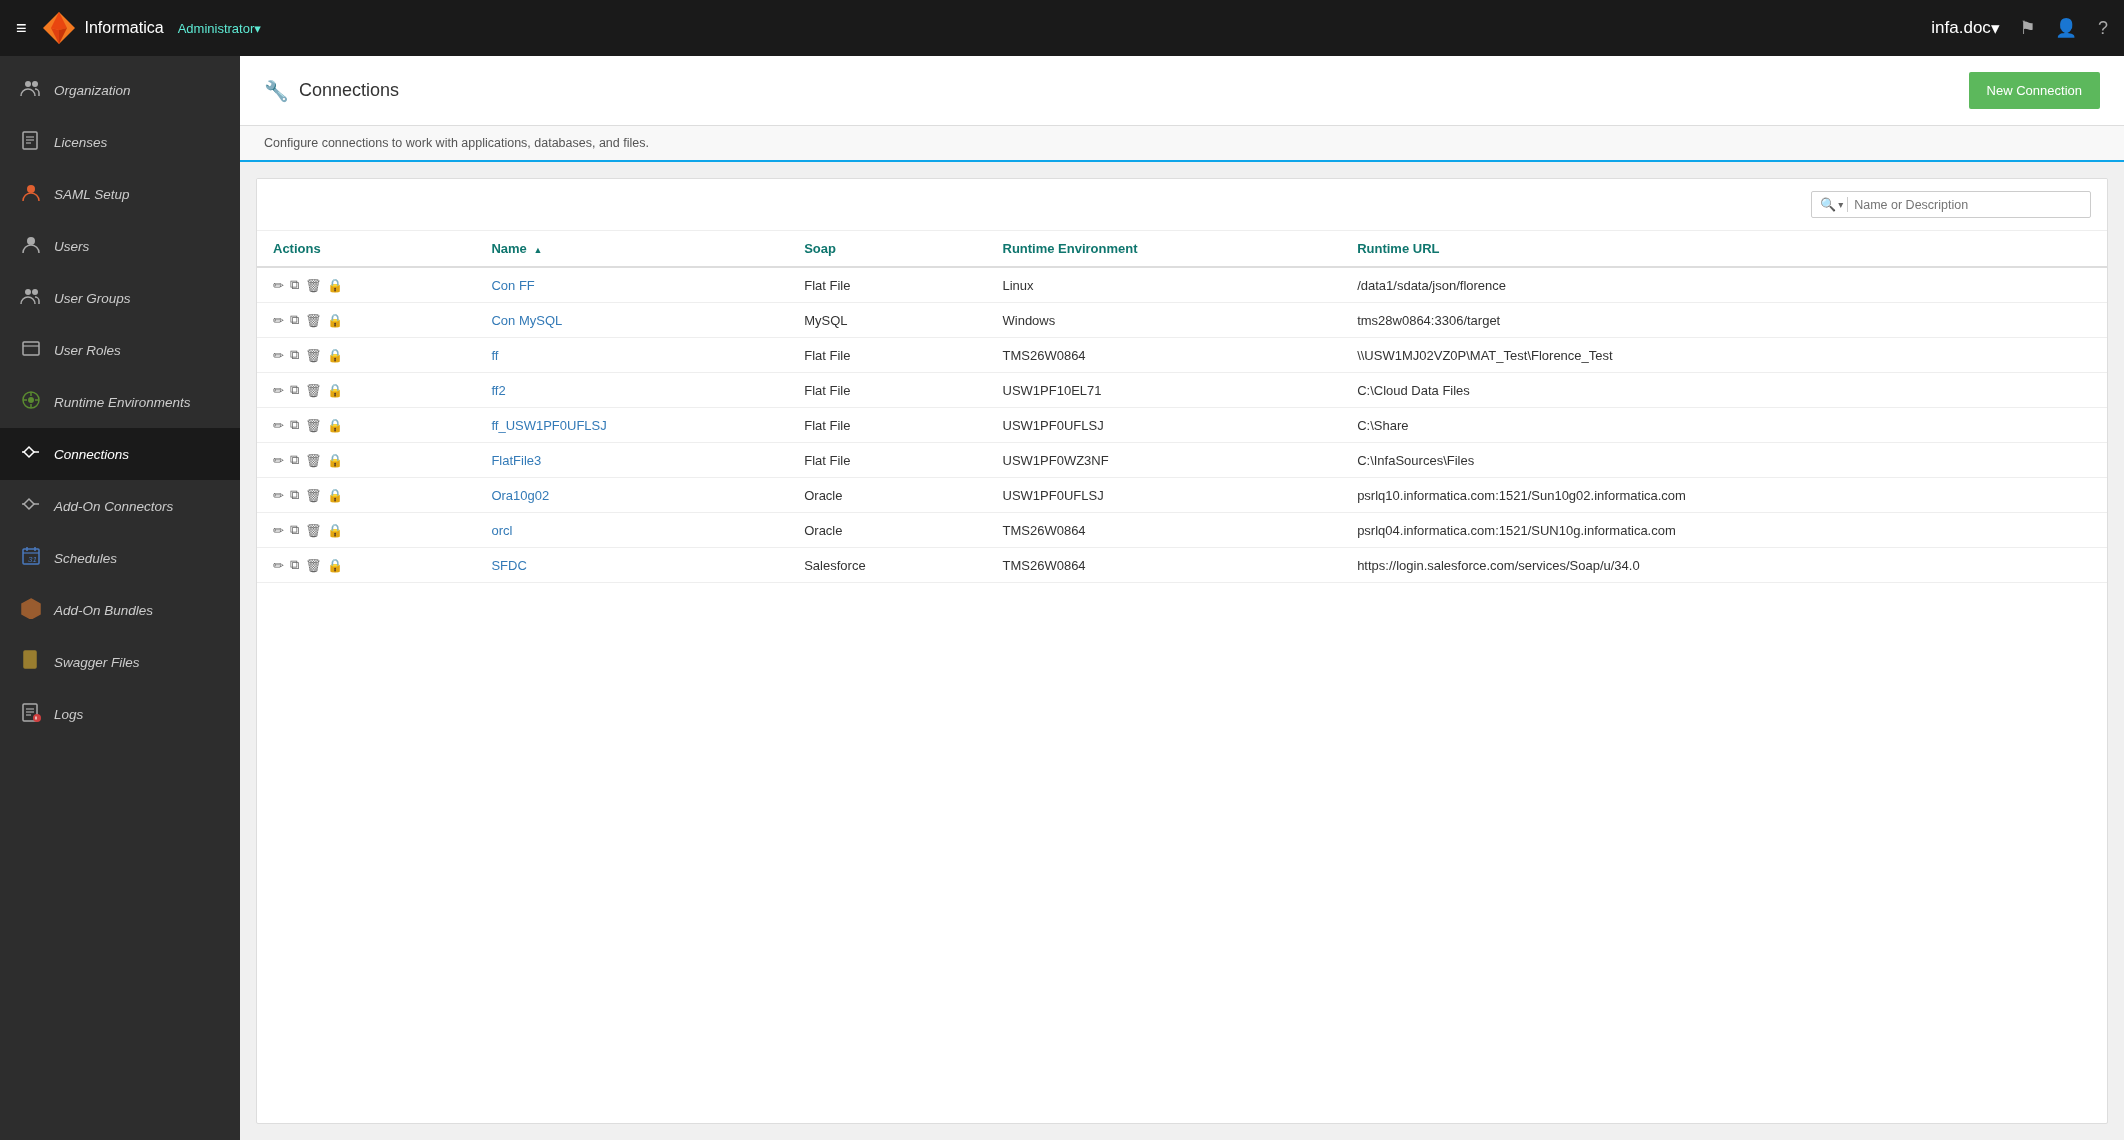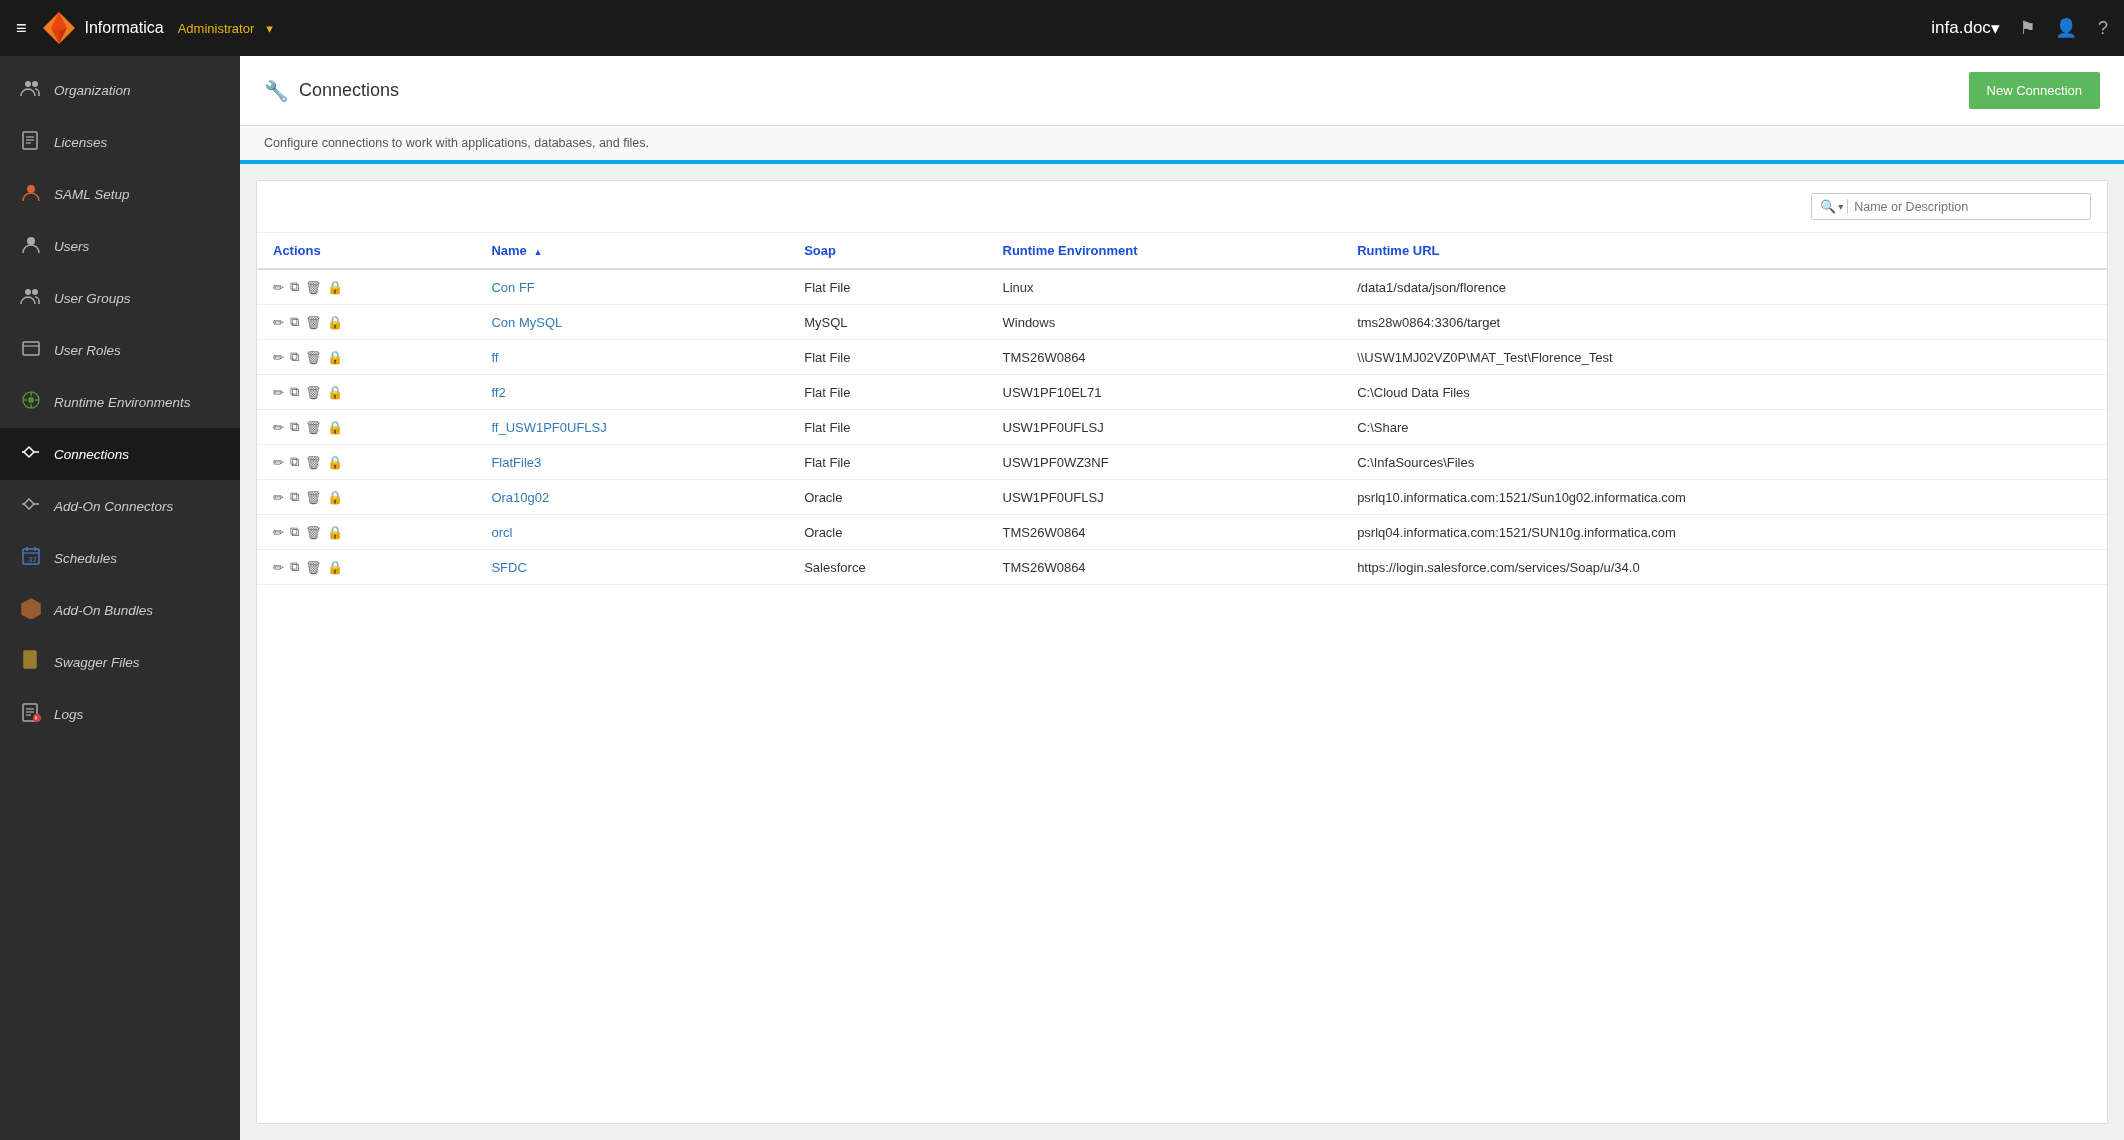--- a/index.html
+++ b/index.html
@@ -17,21 +17,21 @@
     }
     .top-nav-left { display: flex; align-items: center; gap: 14px; }
     .hamburger-icon { color: #fff; font-size: 18px; cursor: pointer; }
     .logo-container { display: flex; align-items: center; gap: 8px; }
     .logo-diamond {
       width: 36px; height: 36px;
       position: relative;
     }
     .logo-diamond svg { width: 36px; height: 36px; }
     .brand-name { color: #fff; font-size: 16px; font-weight: 400; }
-    .admin-dropdown { color: #eab308; font-size: 13px; cursor: pointer; display: flex; align-items: flex-start; gap: 12px; }
+    .admin-dropdown { color: #5eead4; font-size: 13px; cursor: pointer; display: flex; align-items: flex-start; gap: 0; }
     .top-nav-right { display: flex; align-items: center; gap: 20px; }
     .user-org { color: #fff; font-size: 17px; cursor: pointer; display: flex; align-items: center; gap: 0; }
     .nav-icon { color: #aaa; font-size: 18px; cursor: pointer; }
 
     
     .main-layout { display: flex; flex: 1; overflow: hidden; }
 
     
     .sidebar {
       width: 240px;
@@ -78,21 +78,21 @@
       cursor: pointer;
       border-radius: 2px;
     }
 
     
     .desc-bar {
       background: #f8f8f8;
       padding: 10px 24px;
       font-size: 12.5px;
       color: #555;
-      border-bottom: 4px solid #0ea5e9;
+      border-bottom: 2px solid #0ea5e9;
       flex-shrink: 0;
     }
 
     
     .table-container {
       flex: 1;
       overflow-y: auto;
       background: #fff;
       margin: 16px;
       border: 1px solid #ddd;
@@ -137,21 +137,21 @@
       width: 100%;
     }
 
     
     table { width: 100%; border-collapse: collapse; font-size: 13px; }
     thead tr { border-bottom: 2px solid #ddd; }
     thead th {
       text-align: left;
       padding: 10px 16px;
       font-weight: 600;
-      color: #1d4ed8;
+      color: #0f766e;
       font-size: 13px;
     }
     tbody tr { border-bottom: 1px solid #eee; }
     tbody td { padding: 9px 16px; color: #333; font-size: 13px; vertical-align: middle; }
     .conn-link { color: #337ab7; text-decoration: none; cursor: pointer; }
     .actions-cell { display: flex; align-items: center; gap: 6px; }
     .action-icon { color: #666; font-size: 13px; cursor: pointer; }
 
     
     .table-container::-webkit-scrollbar { width: 8px; }

